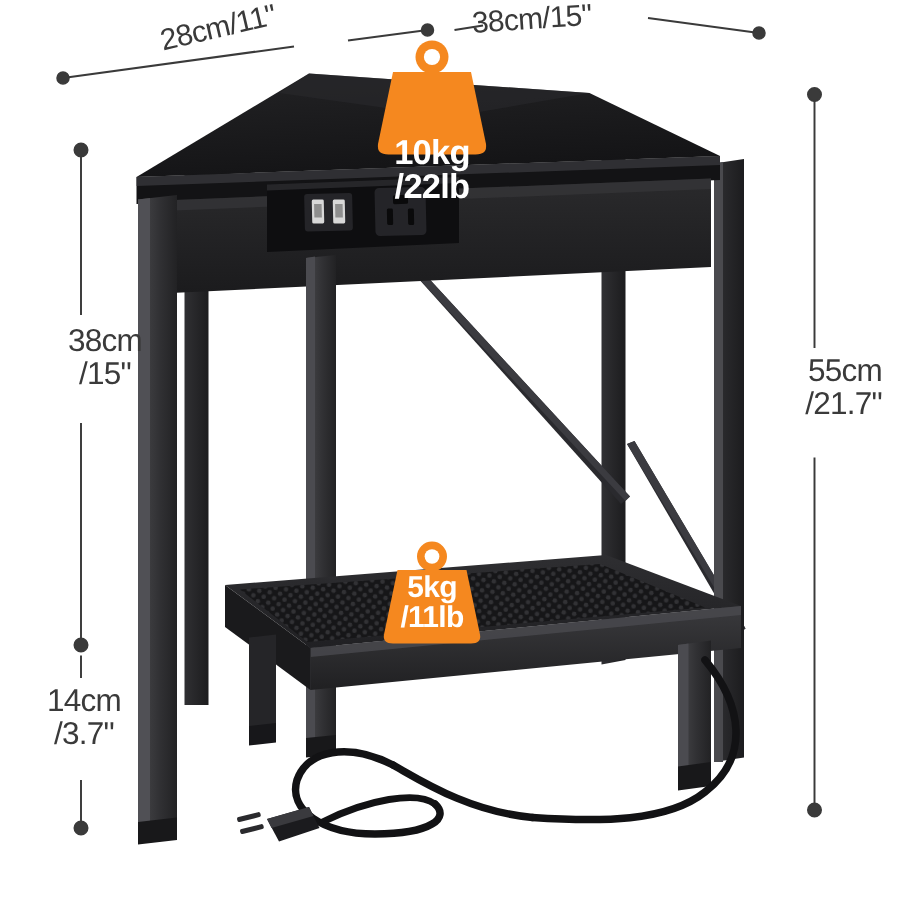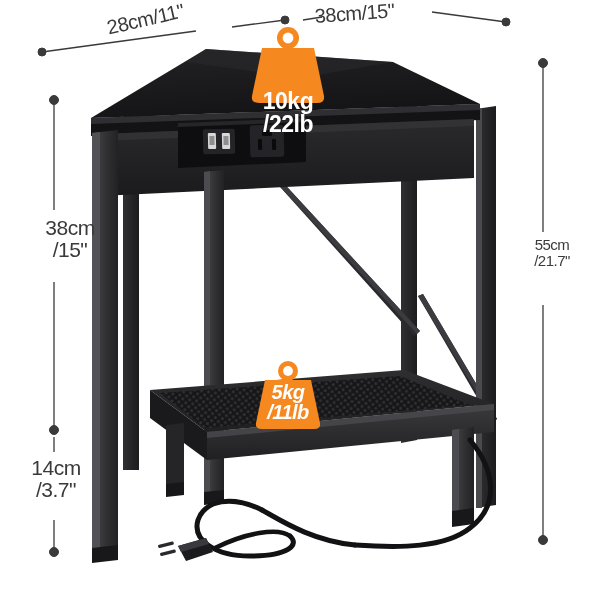--- a/index.html
+++ b/index.html
@@ -14,36 +14,36 @@
     font-weight:400;
     letter-spacing:-0.5px;
     white-space:pre-line;
     line-height:1.05;
     text-align:center;
   }
   .dim-28{ left:105px; top:18px; font-size:20px; transform:rotate(-13deg); transform-origin:left top;}
   .dim-38top{ left:314px; top:6px; font-size:20px; transform:rotate(-4deg); transform-origin:left top;}
   .dim-38left{ left:24px; top:217px; font-size:21px; width:64px;margin-left:14px;}
   .dim-14left{ left:24px; top:457px; font-size:21px; width:64px;}
-  .dim-55right{ left:516px; top:237px; font-size:15px; width:72px;}
+  .dim-55right{ left:516px; top:237px; font-size:21px; width:72px;text-align:right;}
 
   .badge{position:absolute;width:0;height:0;}
   .badge-text{
     position:absolute;
     color:#ffffff;
     font-family:"Liberation Sans",sans-serif;
     font-weight:700;
     text-align:center;
     white-space:pre-line;
     line-height:1.0;
     letter-spacing:-0.5px;
     pointer-events:none;
   }
   .badge-top .badge-text{ left:-35px; top:-12px; width:70px; font-size:23px;margin-top:40px;}
-  .badge-bot .badge-text{ left:-33px; top:-10px; width:66px; font-size:20px;font-style:italic;}
+  .badge-bot .badge-text{ left:-33px; top:-10px; width:66px; font-size:20px;}
 </style>
 </head>
 <body>
 
 <div id="stage">
 
   <svg id="scene" viewBox="0 0 600 600">
     <defs>
       <linearGradient id="gTopFace" x1="0" y1="0" x2="0.3" y2="1">
         <stop offset="0" stop-color="#232325"></stop>

